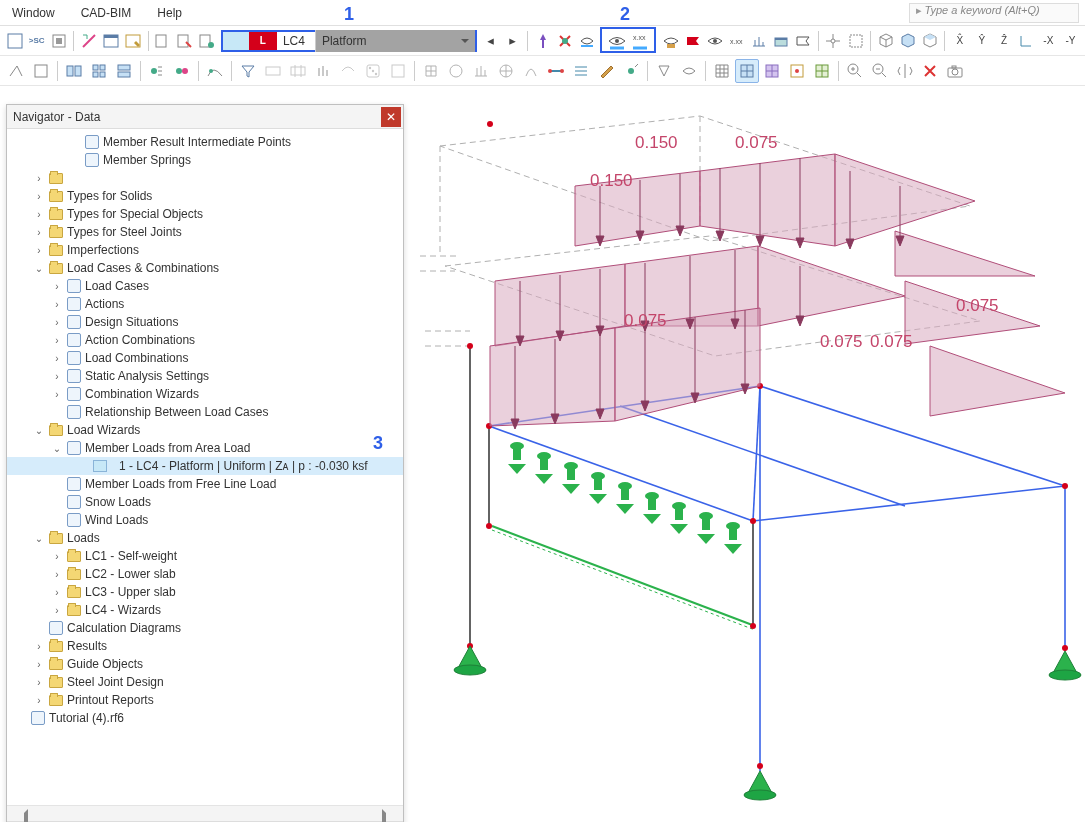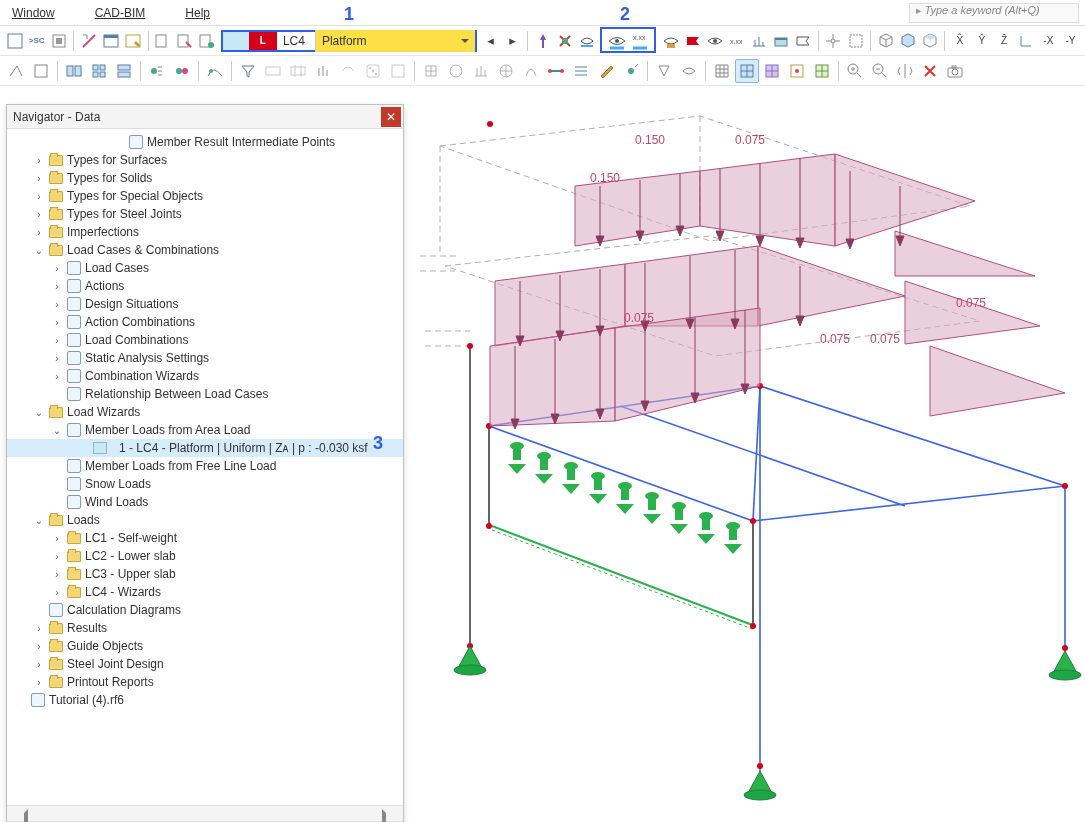--- a/index.html
+++ b/index.html
@@ -1,31 +1,31 @@
 <!DOCTYPE html>
 <html><head>
 <meta charset="utf-8">
 <style>
   * { box-sizing: border-box; }
   html,body { margin:0; padding:0; font-family: "Segoe UI", Tahoma, sans-serif; font-size:12px; color:#333; background:#fff; width:1085px; height:822px; overflow:hidden;}
   
-  .menubar { display:flex; align-items:center; height:26px; border-bottom:1px solid #e0e0e0; padding:0 8px; gap:32px; position:relative;text-decoration:underline;}
+  .menubar { display:flex; align-items:center; height:26px; border-bottom:1px solid #e0e0e0; padding:0 8px; gap:18px; position:relative;}
   .menubar .menu { padding:3px 4px; }
   .menubar .search { position:absolute; right:6px; top:3px; width:170px; height:20px; border:1px solid #ddd; background:#fafafa; padding:0 6px; color:#888; font-style:italic; font-size:11px;}
   .menubar .search::before{content:"▸ "; color:#999; font-style:normal;}
   
   .toolbar-row { display:flex; align-items:center; height:30px; border-bottom:1px solid #e6e6e6; padding:0 4px; gap:1px; position:relative;}
   .tool { width:24px; height:24px; display:flex; align-items:center; justify-content:center; border:1px solid transparent; border-radius:2px; position:relative; font-size:13px; color:#444;}
   .tool svg { pointer-events:none; }
   .sep { width:1px; height:20px; background:#ccc; margin:0 3px;}
   .lc-box { display:flex; align-items:center; height:22px; border:2px solid #2e5fe8; padding:0; margin:0 2px; }
   .lc-color { width:26px; height:18px; background:#c7e8f7;}
   .lc-tag { width:28px; height:18px; background:#d4001a; color:#fff; display:flex; align-items:center; justify-content:center; font-size:10px; font-weight:bold;}
   .lc-code { width:38px; padding:0 6px; font-size:12px;}
-  .lc-name { width:160px; border-left:1px solid #ccc; height:22px; display:flex; align-items:center; padding:0 6px; background:#fde047; position:relative;}
+  .lc-name { width:160px; border-left:1px solid #ccc; height:22px; display:flex; align-items:center; padding:0 6px; background:#a3a3a3; position:relative;}
   .lc-name::after{content:""; position:absolute; right:6px; top:9px; border:4px solid transparent; border-top-color:#555;}
   .annot { position:absolute; font-size:18px; font-weight:bold; color:#2e5fe8; }
   .highlight-box { position:absolute; border:2px solid #2e5fe8; pointer-events:none;}
   
   .workspace { position:relative; width:1085px; height:716px; }
   .view3d { position:absolute; left:0; top:0; right:0; bottom:0;}
   
   .navigator { position:absolute; left:6px; top:18px; width:398px; height:744px; background:#fff; border:1px solid #bfbfbf; box-shadow:0 2px 6px rgba(0,0,0,0.15); display:flex; flex-direction:column;}
   .nav-header { height:24px; background:#f4f4f4; border-bottom:1px solid #ddd; display:flex; align-items:center; padding:0 6px; font-size:12px; position:relative;}
   .nav-close { position:absolute; right:2px; top:2px; width:20px; height:20px; background:#c0392b; color:#fff; display:flex; align-items:center; justify-content:center; font-size:12px;}
@@ -40,21 +40,21 @@
   .node-ico { width:14px; height:14px; border:1px solid #7a9cc6; background:#eef5fc; border-radius:2px; font-size:8px; display:flex; align-items:center; justify-content:center; color:#3a6ea5;}
   .annot3 { position:absolute; right:20px; top:304px; font-size:18px; font-weight:bold; color:#2e5fe8;}
   .nav-footer { height:26px; border-top:1px solid #ddd; display:flex; align-items:center;}
   .nav-scroll-h { height:16px; border-top:1px solid #e4e4e4; background:#f4f4f4; position:relative;}
   .nav-scroll-h::before,.nav-scroll-h::after{content:""; position:absolute; top:3px; width:10px; height:10px; border:4px solid transparent;}
   .nav-scroll-h::before{left:3px; border-right-color:#888;}
   .nav-scroll-h::after{right:3px; border-left-color:#888;}
   .nav-tab { width:40px; height:26px; border-right:1px solid #ddd; display:flex; align-items:center; justify-content:center; font-size:14px; color:#5a7ca6;}
   .nav-tab.active{ background:#fff3d1; }
   
-  .load-label { position:absolute; font-size:12px; color:#c4456a;}
+  .load-label { position:absolute; font-size:17px; color:#c4456a;}
 </style>
 </head>
 <body>
 
 <div class="menubar">
   <span class="menu">Window</span>
   <span class="menu">CAD-BIM</span>
   <span class="menu">Help</span>
   <span class="search">Type a keyword (Alt+Q)</span>
 </div>
@@ -695,33 +695,39 @@
       <div class="load-label" style="left: 870px; top: 246px;">0.075</div>
     </div>
 
   <div class="navigator">
     <div class="nav-header">
       <span>Navigator - Data</span>
       <div class="nav-close">✕</div>
     </div>
     <div class="nav-body" id="nav-tree">
       <div class="annot3">3</div>
-    <div class="tree-row" style="padding-left: 62px; margin-left: 44px;">
+    <div class="tree-row" style="padding-left: 62px;">
           <span class="exp"></span>
           <span class="ico">
             <span class="node-ico"></span>
           </span>
           <span class="lbl">Member Result Intermediate Points</span>
         </div>
-        <div class="tree-row" style="padding-left: 26px;">
-          <span class="exp">›</span>
-          <span class="ico">
-            <span class="folder"></span>
-          </span>
-          <span class="lbl">Types for Surfaces</span>
+        <div class="tree-row" style="padding-left: 62px;">
+          <span class="exp"></span>
+          <span class="ico">
+            <span class="node-ico"></span>
+          </span>
+          <span class="lbl">Member Springs</span>
+        </div>
+        <div class="tree-row" style="padding-left: 26px;">
+          <span class="exp">›</span>
+          <span class="ico">
+            <span class="folder"></span>
+          </span>
         </div>
         <div class="tree-row" style="padding-left: 26px;">
           <span class="exp">›</span>
           <span class="ico">
             <span class="folder"></span>
           </span>
           <span class="lbl">Types for Solids</span>
         </div>
         <div class="tree-row" style="padding-left: 26px;">
           <span class="exp">›</span>

